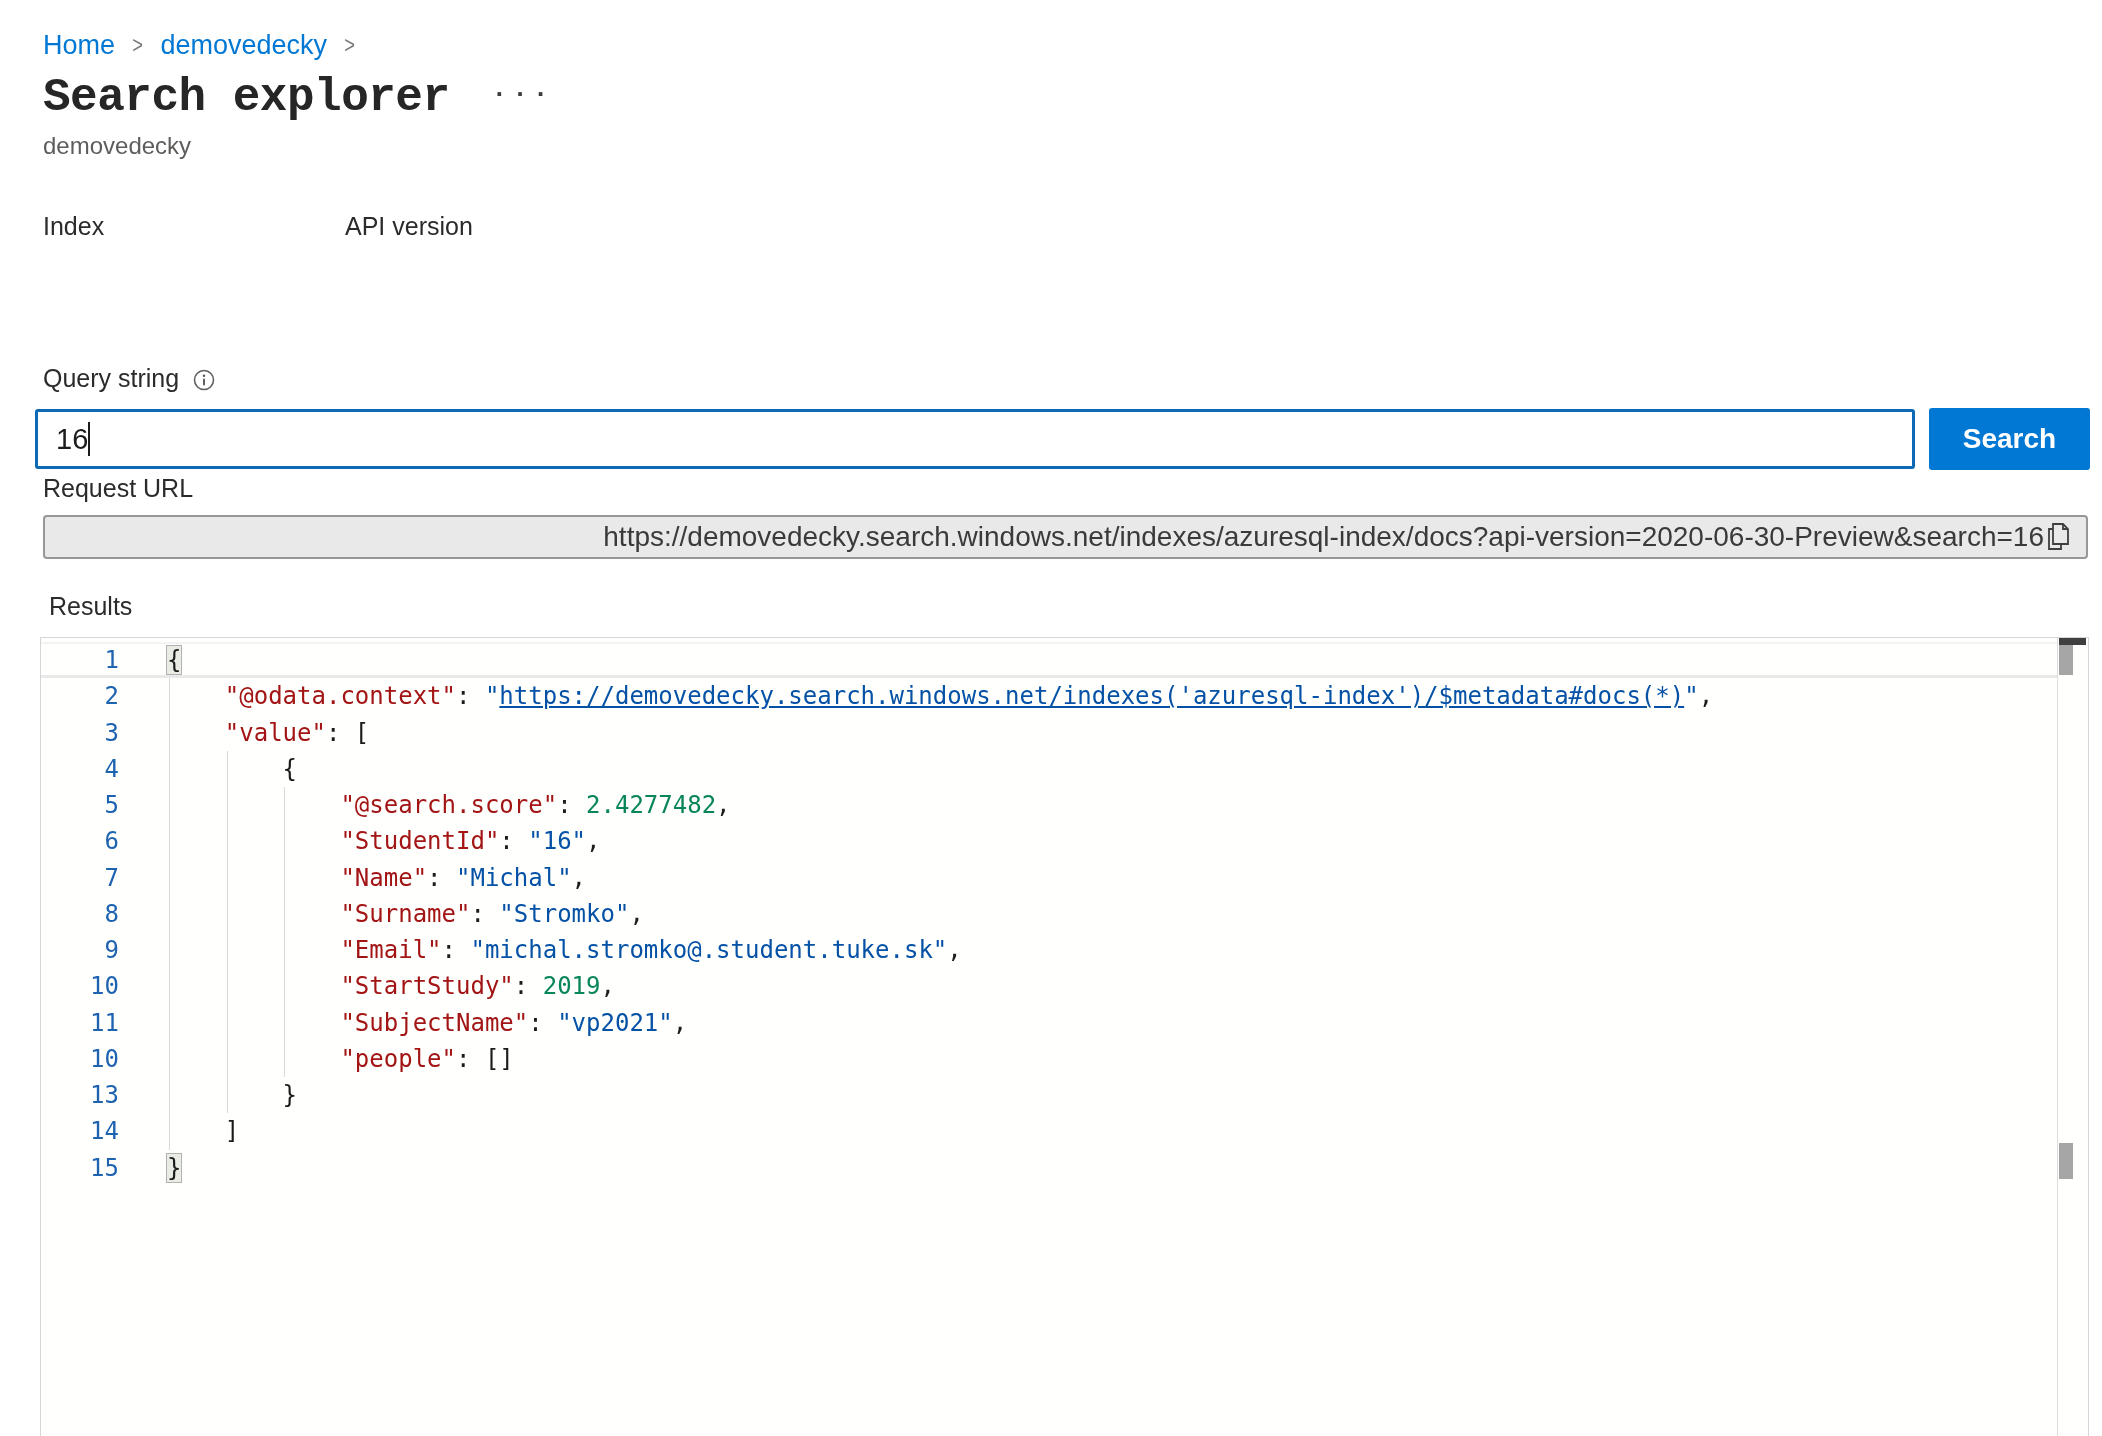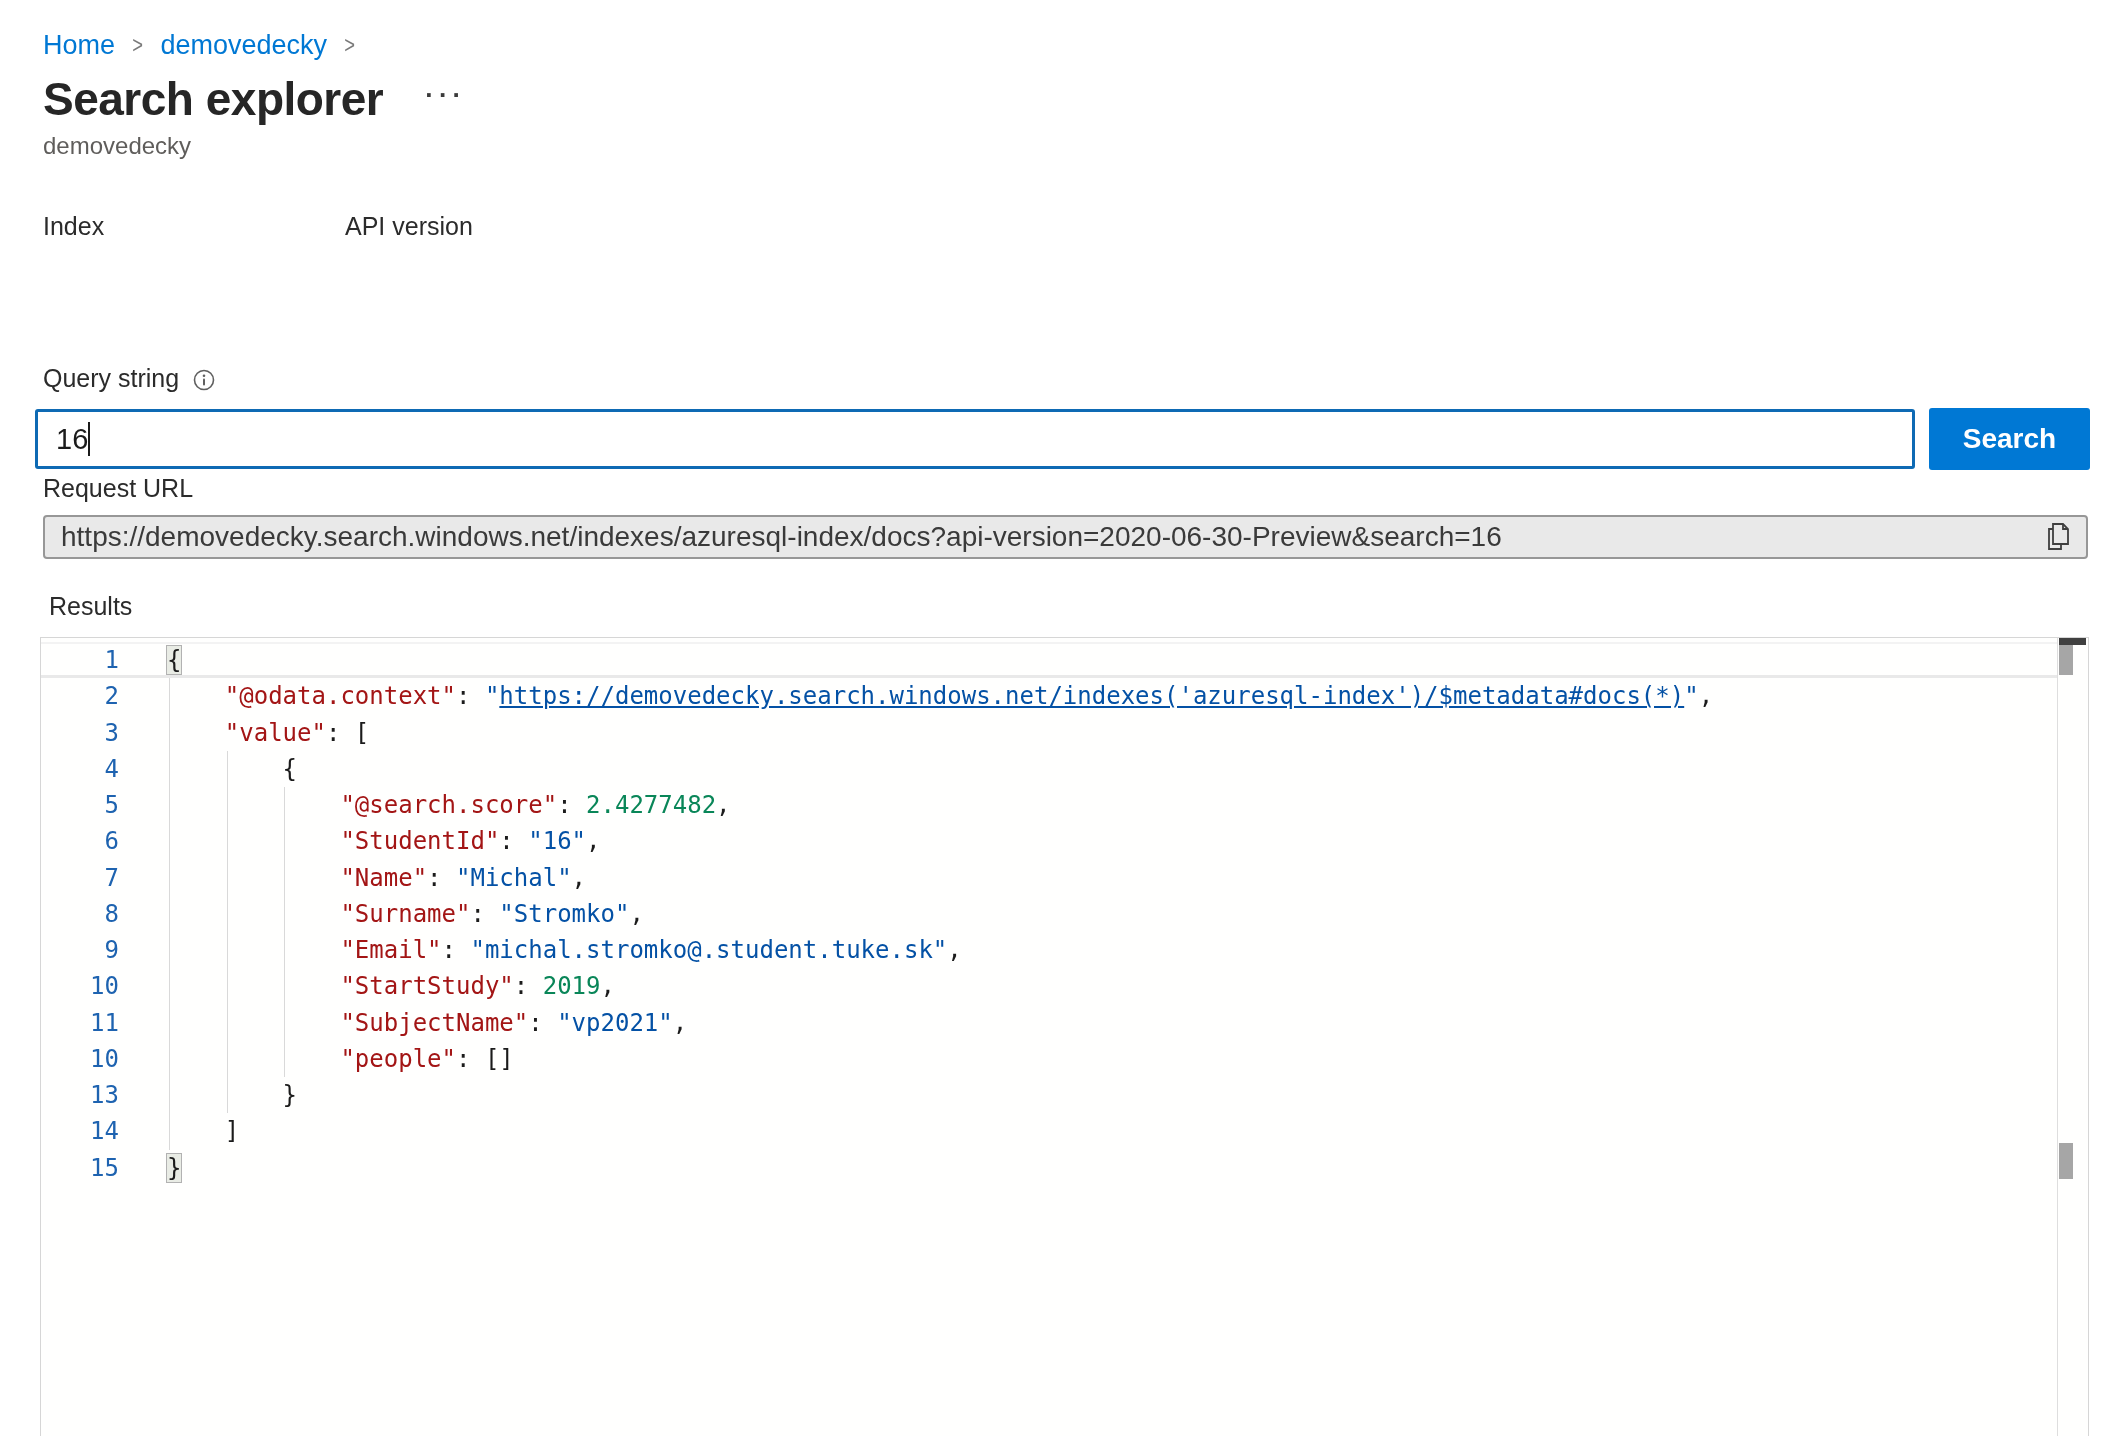--- a/index.html
+++ b/index.html
@@ -5,21 +5,21 @@
   html,body{margin:0;padding:0;background:#ffffff;}
   .page{position:relative;width:2102px;height:1436px;background:#ffffff;overflow:hidden;
         font-family:"Liberation Sans", sans-serif;color:#2f2f2f;}
 
   
   .breadcrumb{position:absolute;left:43px;top:22px;display:flex;align-items:center;font-size:27px;margin-top:8px;}
   .crumb-link{color:#0078d4;cursor:pointer;text-decoration:none;}
   .crumb-sep{color:#7a7a7a;font-size:23px;margin:0 16px;transform:scaleX(.8);font-weight:400;}
 
   
-  .title-row{position:absolute;left:43px;top:72px;display:flex;align-items:center;gap:36px;}
+  .title-row{position:absolute;left:43px;top:72px;display:flex;align-items:center;gap:36px;font-family:Liberation Mono, monospace;}
   .page-title{font-size:46px;font-weight:700;color:#262626;letter-spacing:-0.5px;}
   .menu-dots{font-size:26px;font-weight:700;color:#3b3b3b;letter-spacing:5px;cursor:pointer;padding:4px 6px;margin-top:-8px;}
   .subtitle{position:absolute;left:43px;top:132px;font-size:24px;color:#5f5d5b;}
 
   
   .field-label{font-size:25px;color:#2b2b2b;}
 
   
   .dd-labels{position:absolute;left:43px;top:212px;display:flex;}
   .dd-label-index{width:302px;}
@@ -35,21 +35,21 @@
   .query-wrap{position:absolute;left:35px;top:409px;width:1880px;height:60px;}
   .query-input{width:100%;height:100%;box-sizing:border-box;border:3px solid #0e6ab4;border-radius:3px;
                font-family:"Liberation Sans",sans-serif;font-size:29px;color:#1b1b1b;padding:0 0 0 18px;outline:none;}
   .caret{position:absolute;left:53px;top:13px;width:2px;height:34px;background:#1b1b1b;}
   .search-btn{position:absolute;left:1929px;top:408px;width:161px;height:62px;background:#0078d4;color:#fff;
               border:none;border-radius:3px;font-family:"Liberation Sans",sans-serif;font-size:28px;font-weight:700;cursor:pointer;}
 
   
   .request-label{position:absolute;left:43px;top:474px;}
   .url-box{position:absolute;left:43px;top:515px;width:2045px;height:44px;box-sizing:border-box;
-           background:#e9e9e9;border:2px solid #979797;border-radius:4px;display:flex;align-items:center;padding:0 14px 0 16px;}
+           background:#e9e9e9;border:2px solid #979797;border-radius:4px;display:flex;align-items:center;padding:0 14px 0 16px;text-align:right;}
   .url-text{flex:1;font-size:28px;color:#3a3a3a;white-space:nowrap;overflow:hidden;}
   .copy-btn{flex:none;width:28px;height:32px;cursor:pointer;background:none;border:none;padding:0;}
 
   
   .results-label{position:absolute;left:49px;top:592px;}
   .editor{position:absolute;left:40px;top:637px;width:2049px;height:799px;box-sizing:border-box;
           border:1px solid #d6d6d6;border-bottom:none;background:#fffffe;overflow:hidden;cursor:text;}
   .code-lines{position:absolute;left:0;top:4px;right:0;}
   .code-row{position:relative;height:36.25px;line-height:36.25px;width:2016px;
             font-family:"DejaVu Sans Mono",monospace;font-size:24px;white-space:pre;}

